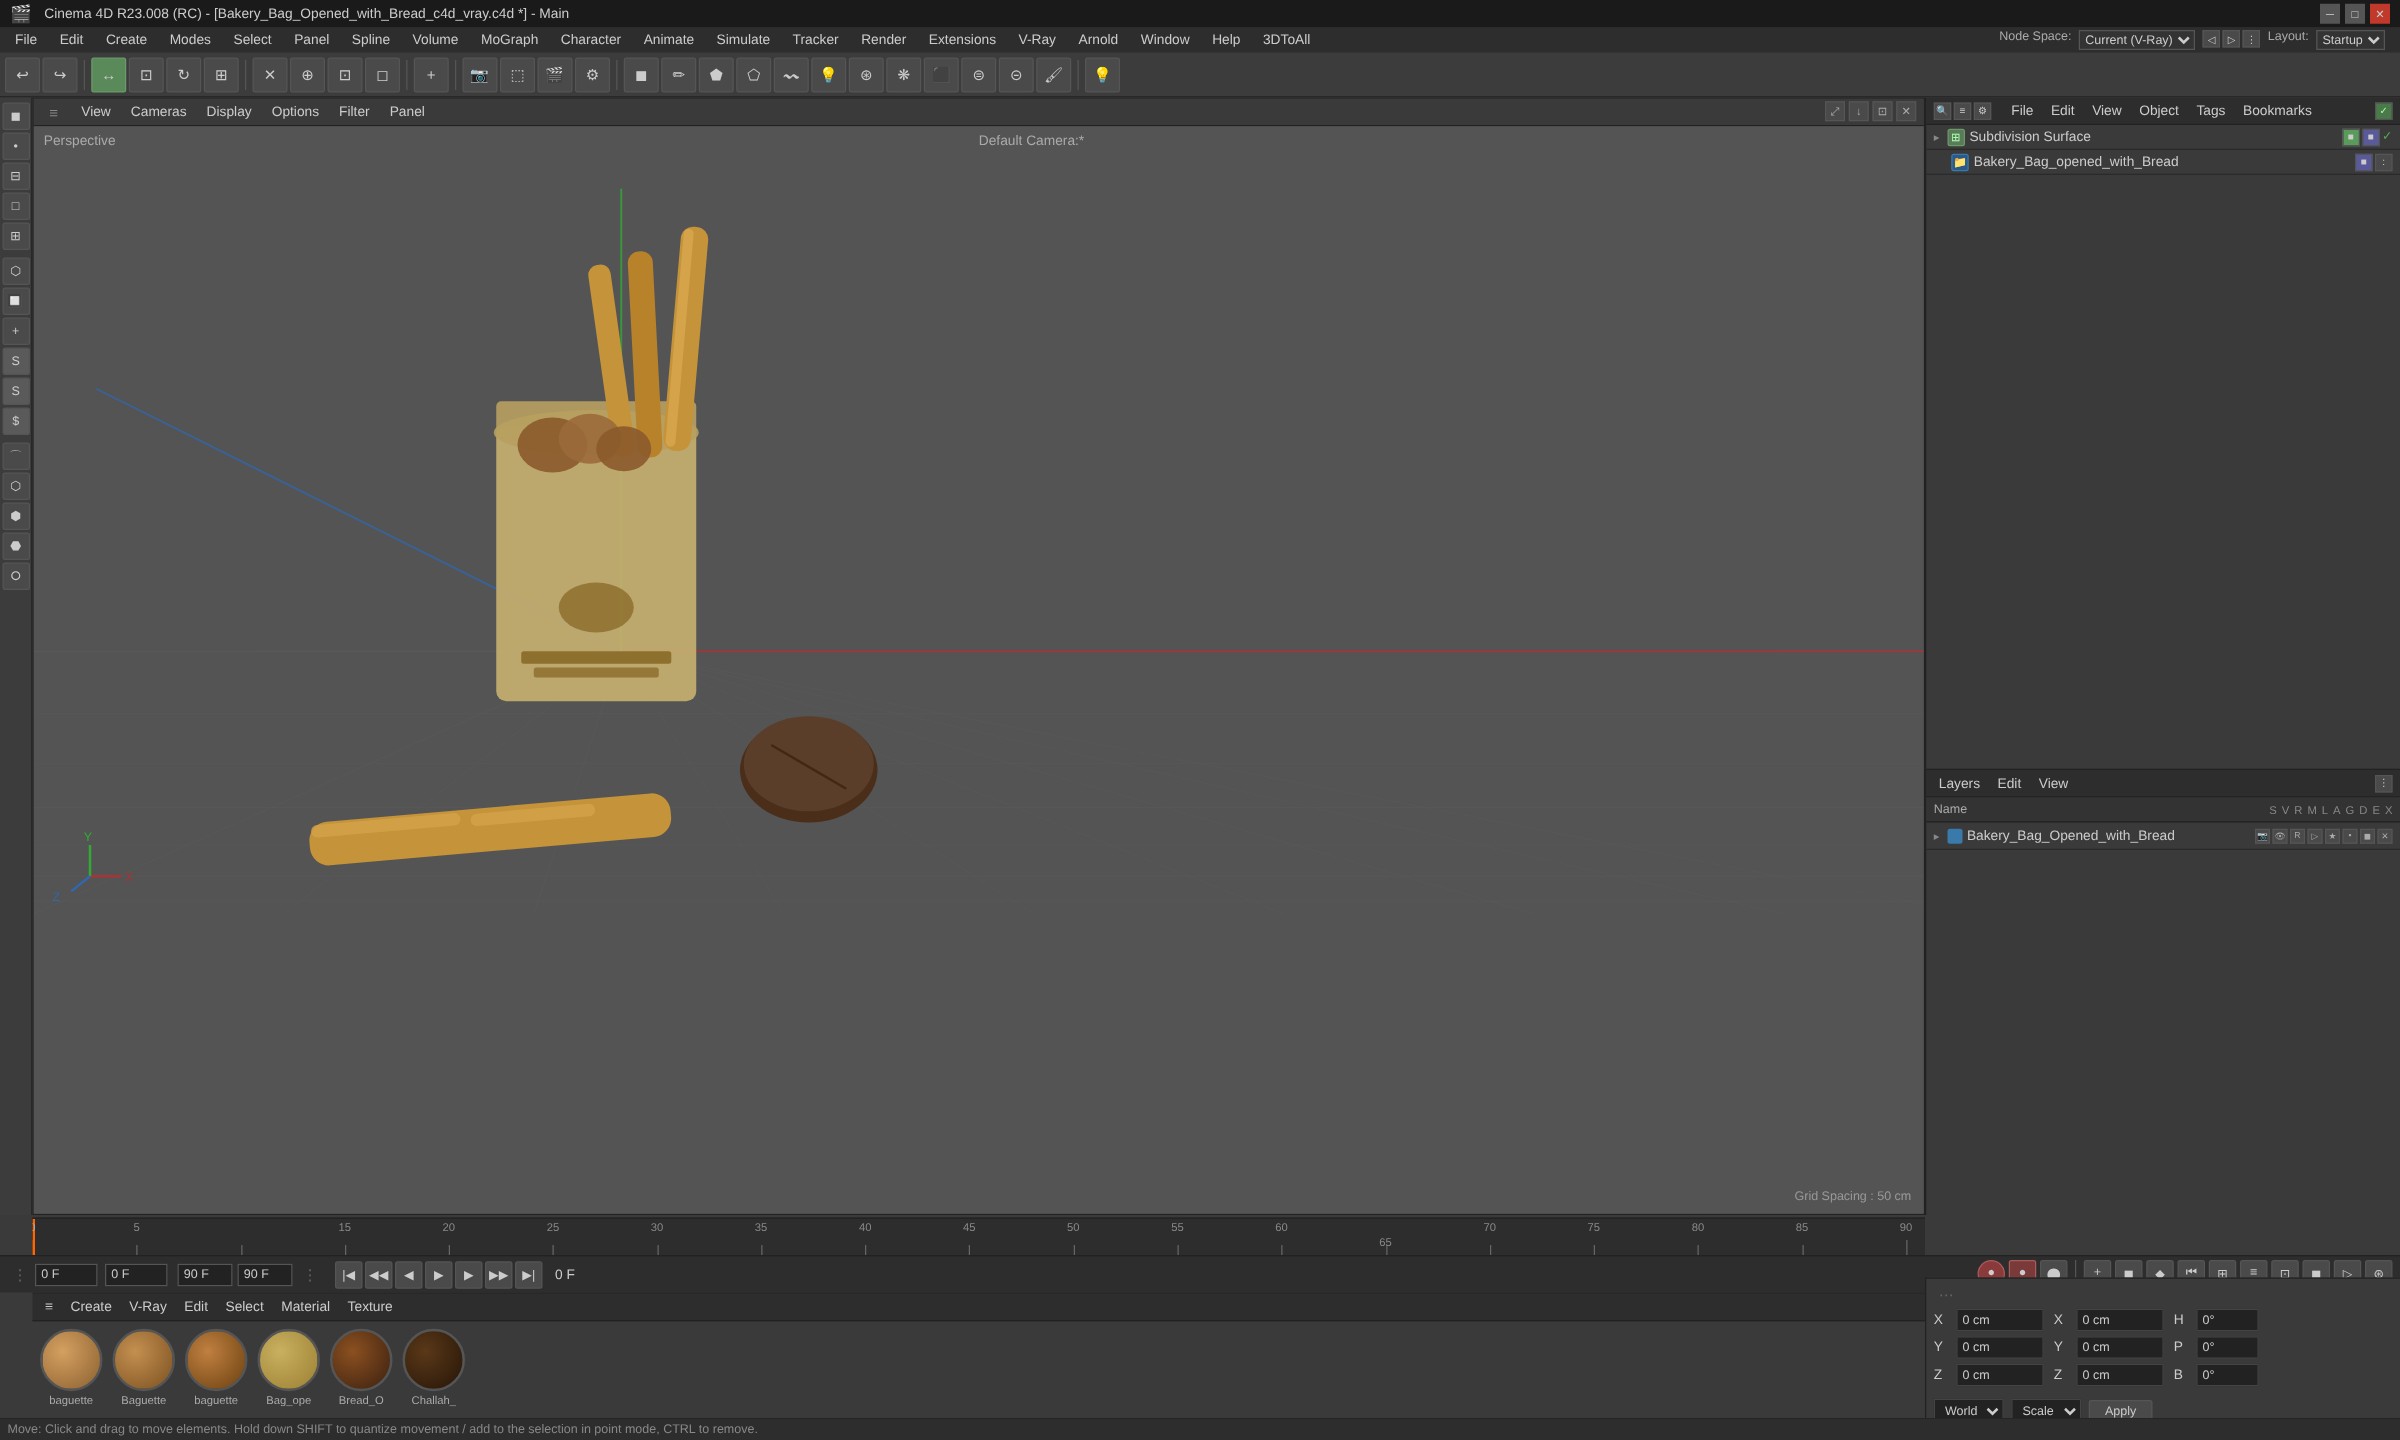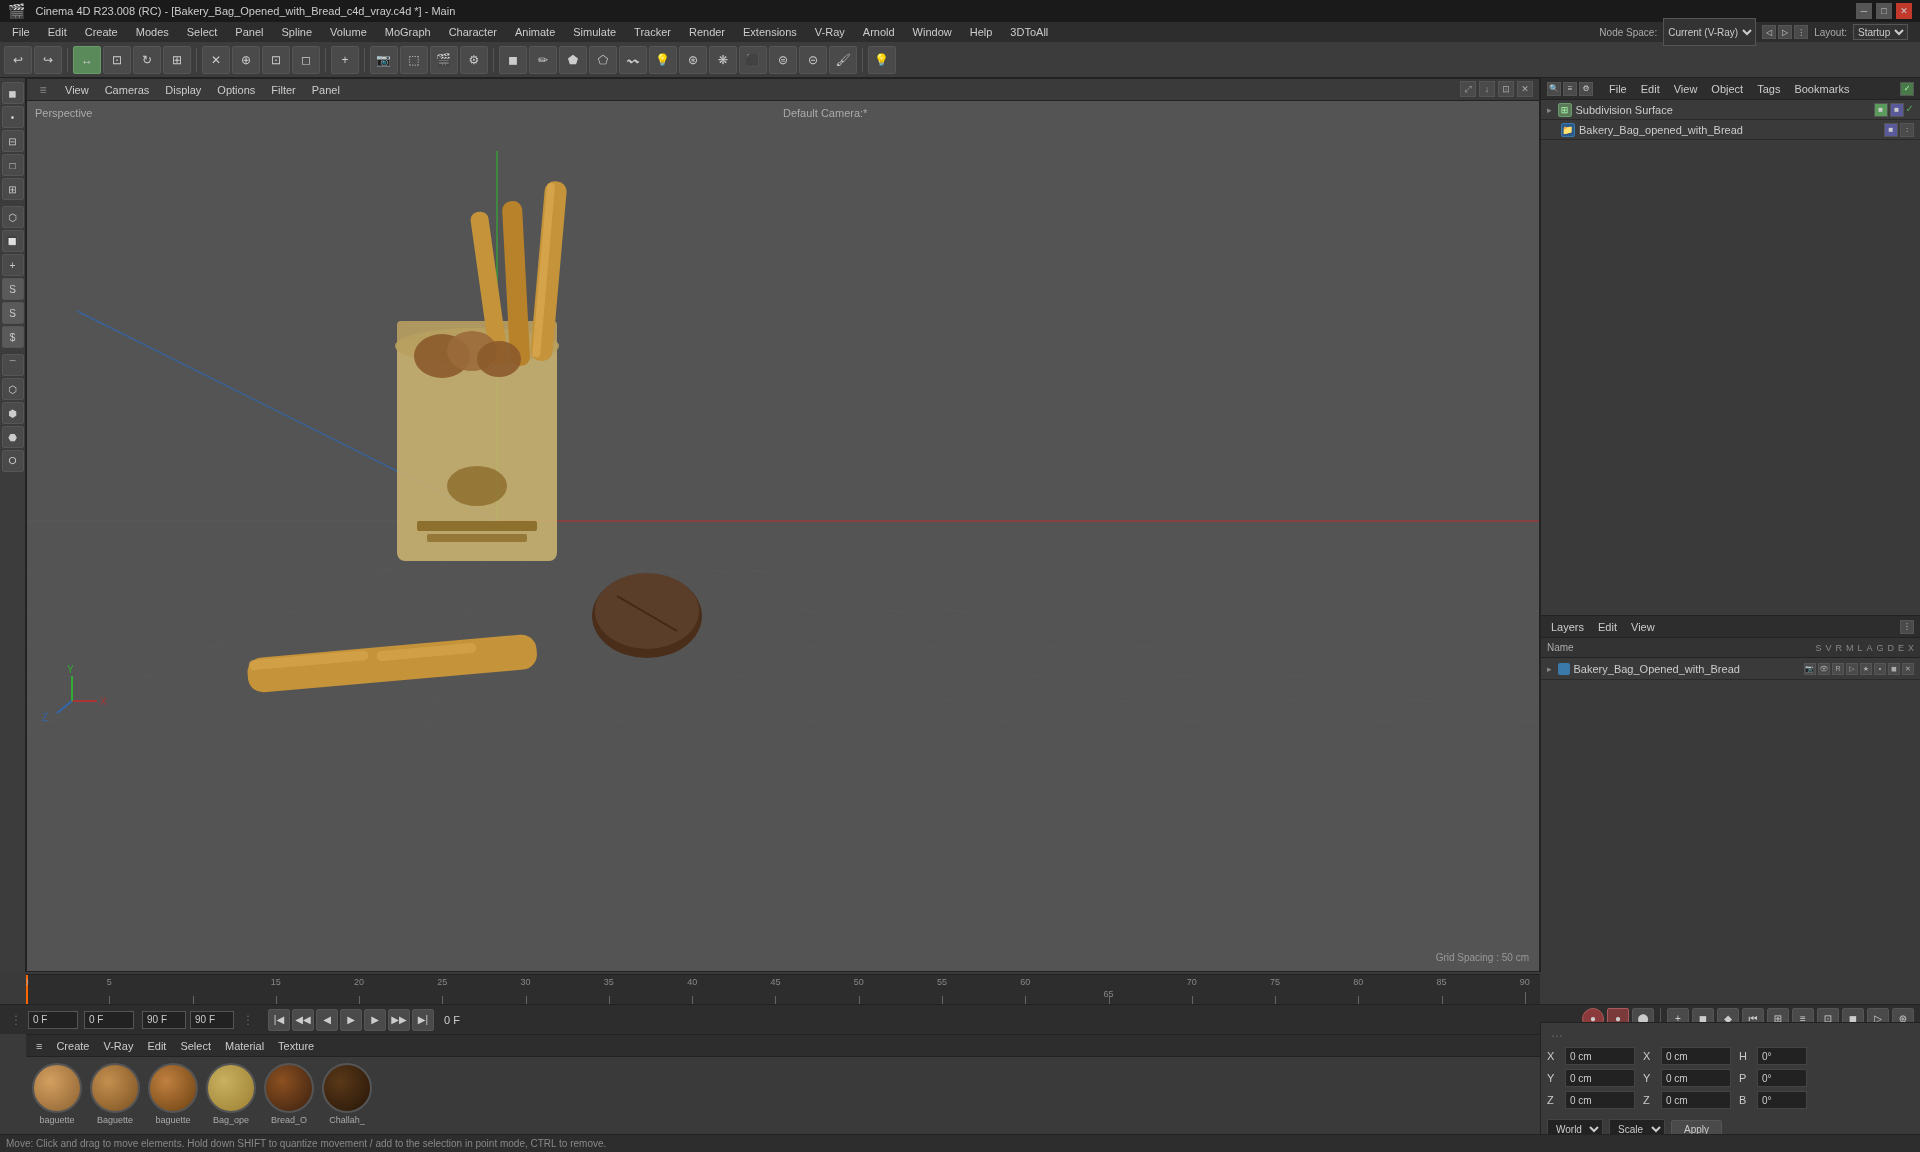--- a/index.html
+++ b/index.html
@@ -660,23 +660,23 @@
   <div class="menu-item">Simulate</div>
   <div class="menu-item">Tracker</div>
   <div class="menu-item">Render</div>
   <div class="menu-item">Extensions</div>
   <div class="menu-item">V-Ray</div>
   <div class="menu-item">Arnold</div>
   <div class="menu-item">Window</div>
   <div class="menu-item">Help</div>
   <div class="menu-item">3DToAll</div>
 
-  <div style="margin-left:auto; display:flex; align-items:center; gap:6px; padding-right:8px;">
+  <div style="margin-left:auto; display:flex; gap:6px; padding-right:8px;">
     <span style="color:#aaa; font-size:10px;">Node Space:</span>
-    <select style="background:#333; border:1px solid #555; color:#ccc; font-size:10px; height:28px;">
+    <select style="background:#333; border:1px solid #555; color:#ccc; font-size:10px; height:16px;">
       <option>Current (V-Ray)</option>
     </select>
     <div style="display:flex; gap:2px;">
       <div class="attr-btn">◁</div>
       <div class="attr-btn">▷</div>
       <div class="attr-btn">⋮</div>
     </div>
     <span style="color:#aaa; font-size:10px;">Layout:</span>
     <select style="background:#333; border:1px solid #555; color:#ccc; font-size:10px; height:16px;">
       <option>Startup</option>

